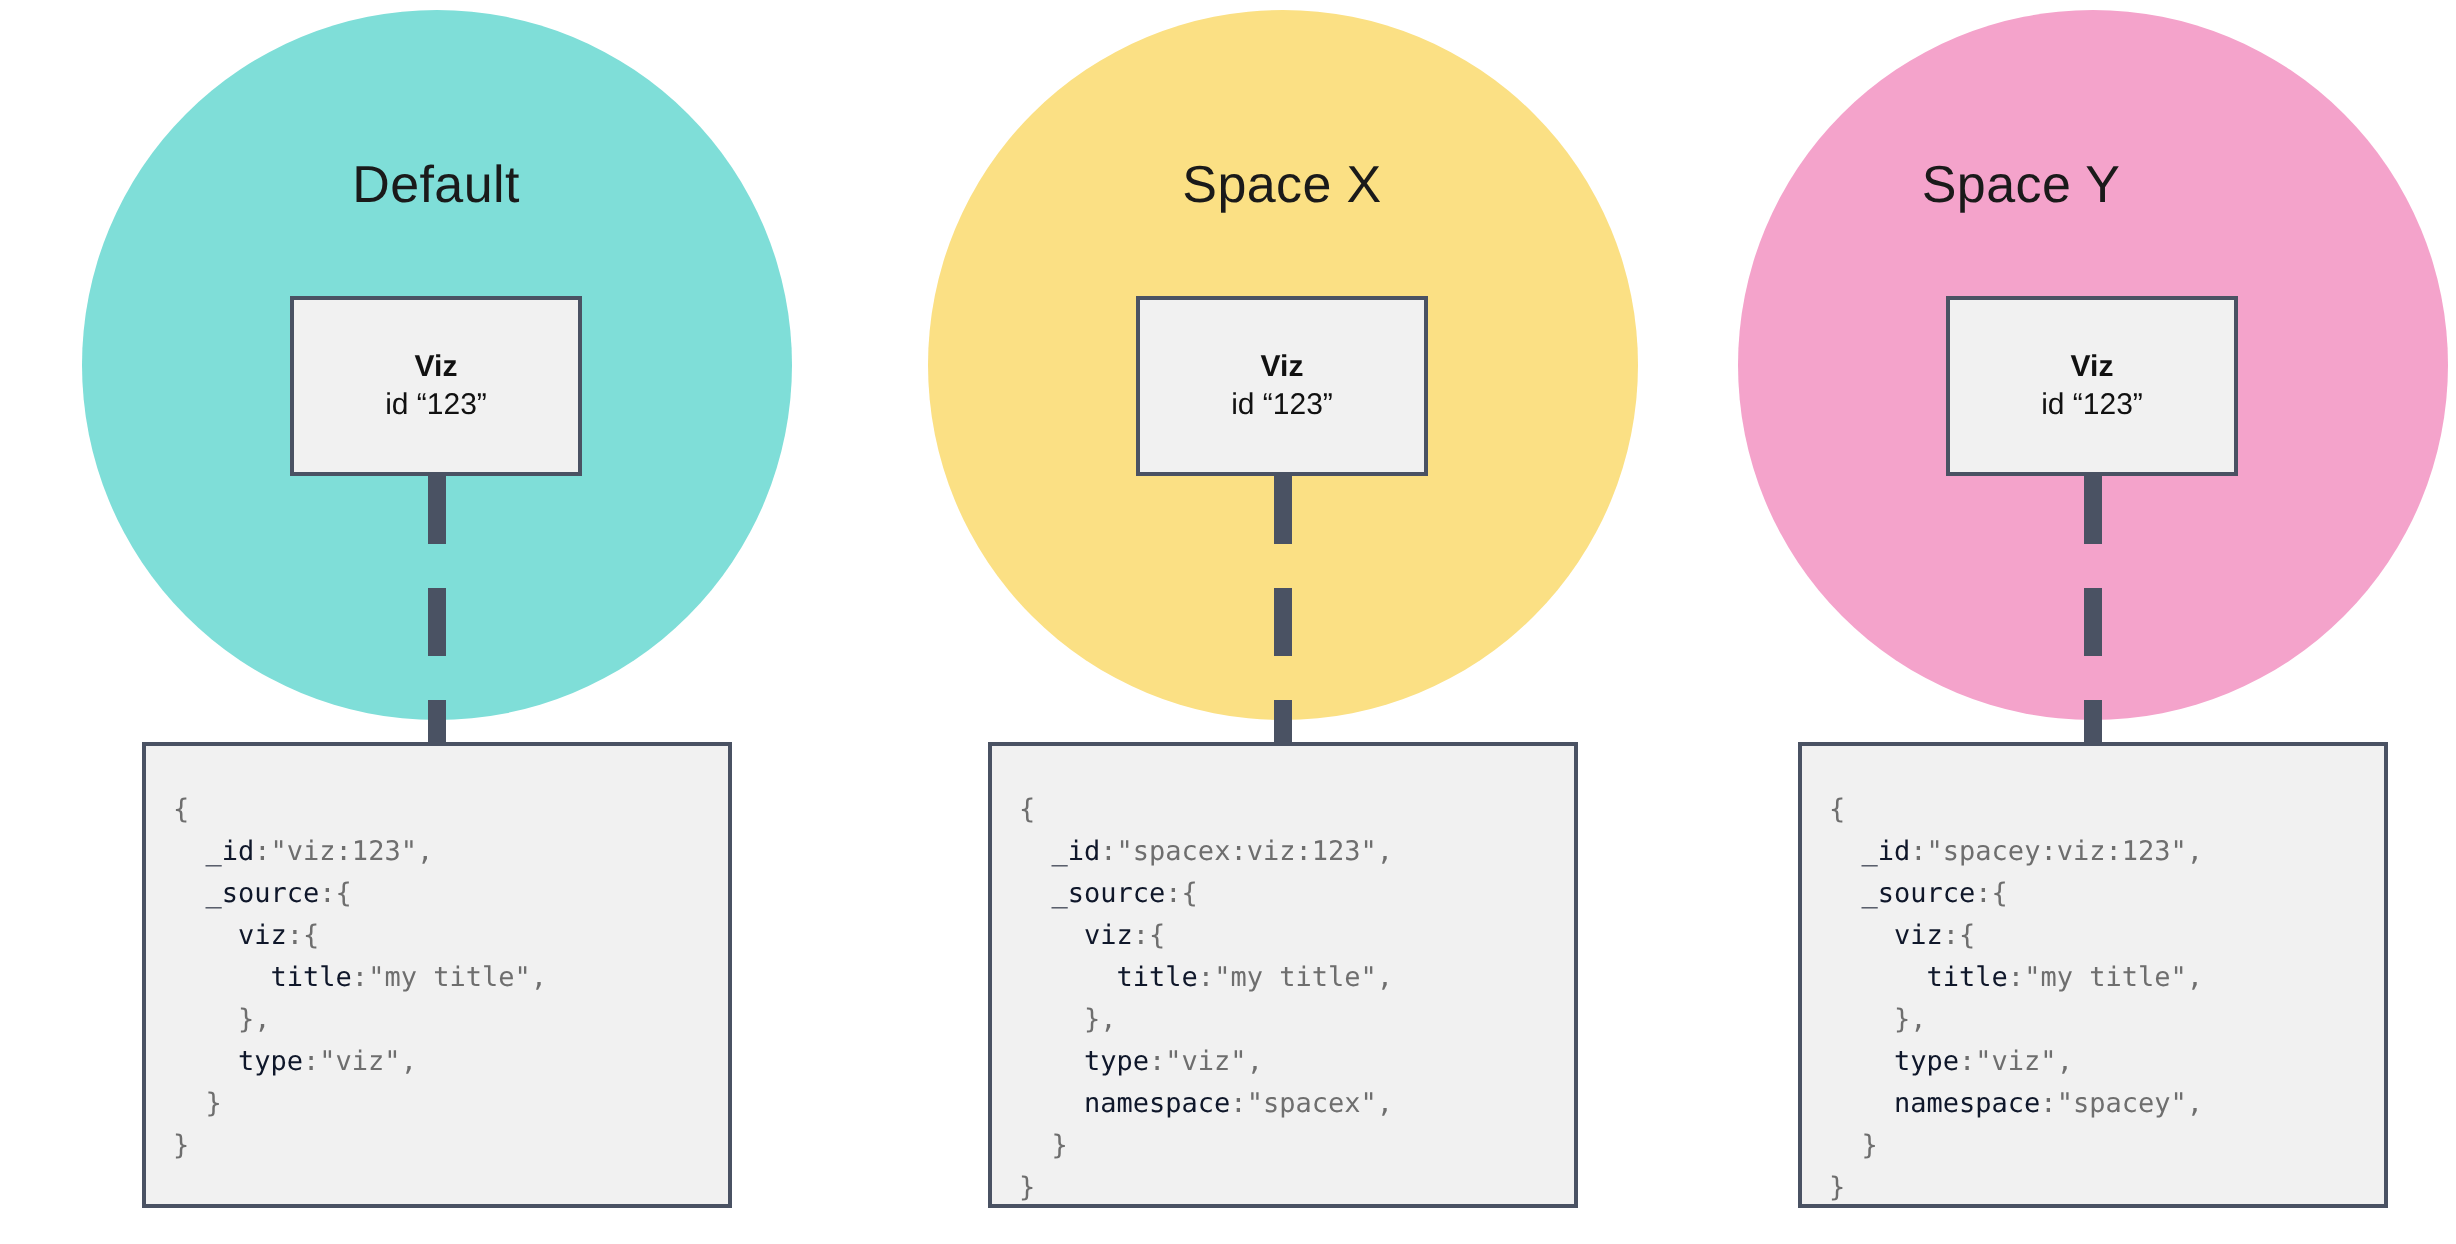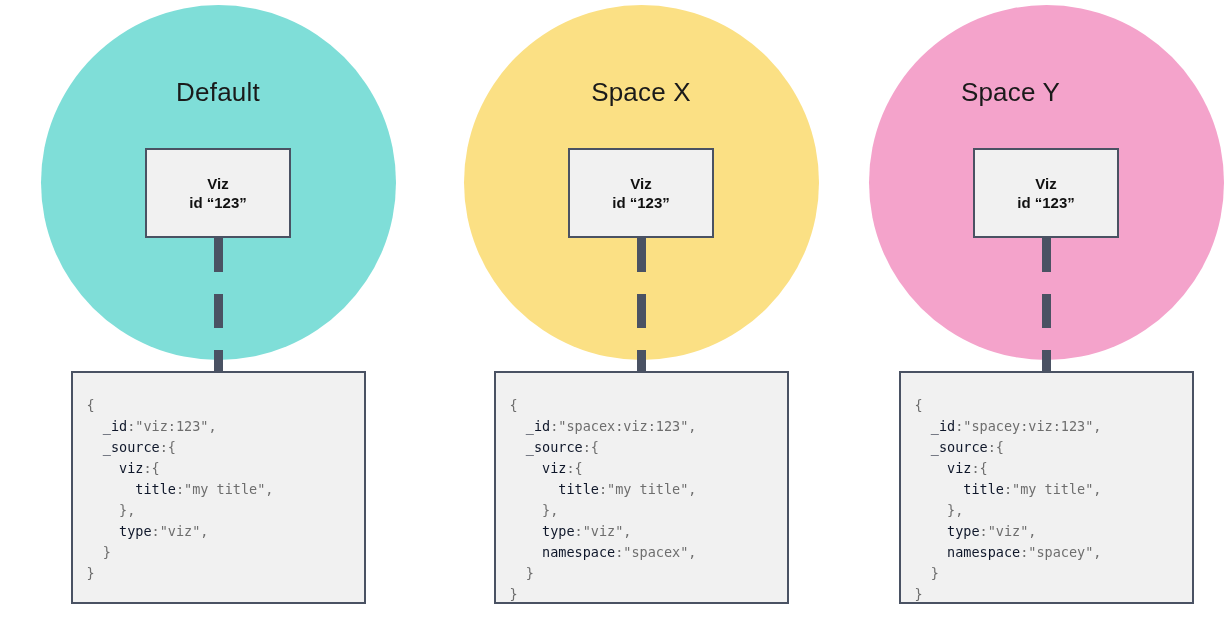--- a/index.html
+++ b/index.html
@@ -67,21 +67,21 @@
 
   .viz-title {
     font-size: 15px;
     font-weight: bold;
     color: #111111;
     line-height: 19px;
   }
 
   .viz-sub {
     font-size: 15px;
-    font-weight: 700;
+    font-weight: 400;
     color: #111111;
     line-height: 20px;
   }
 
   
   .connector {
     position: absolute;
     top: 238px;
     width: 9px;
     height: 134px;

